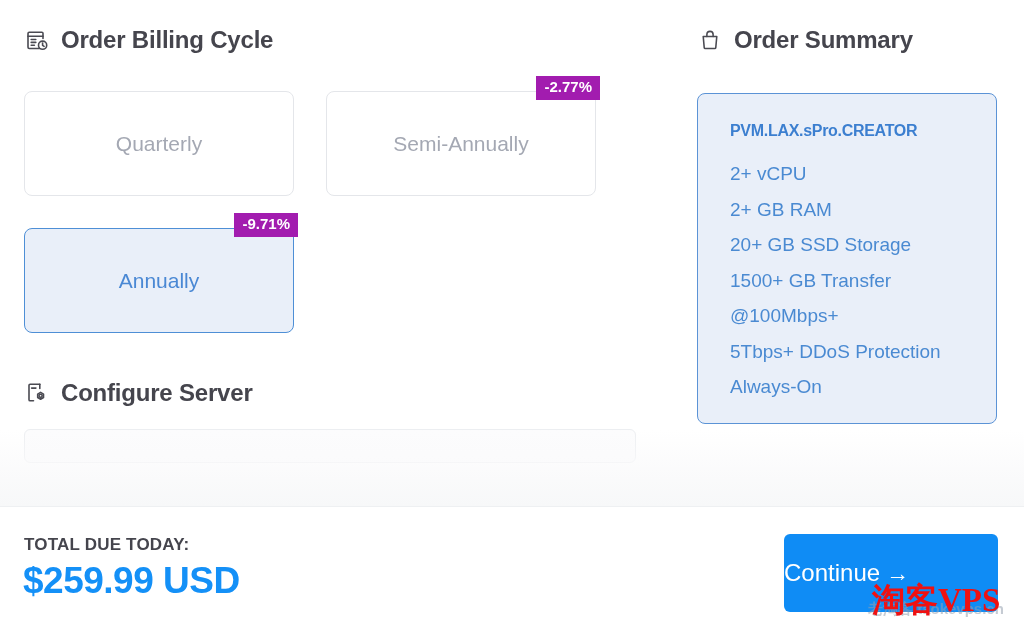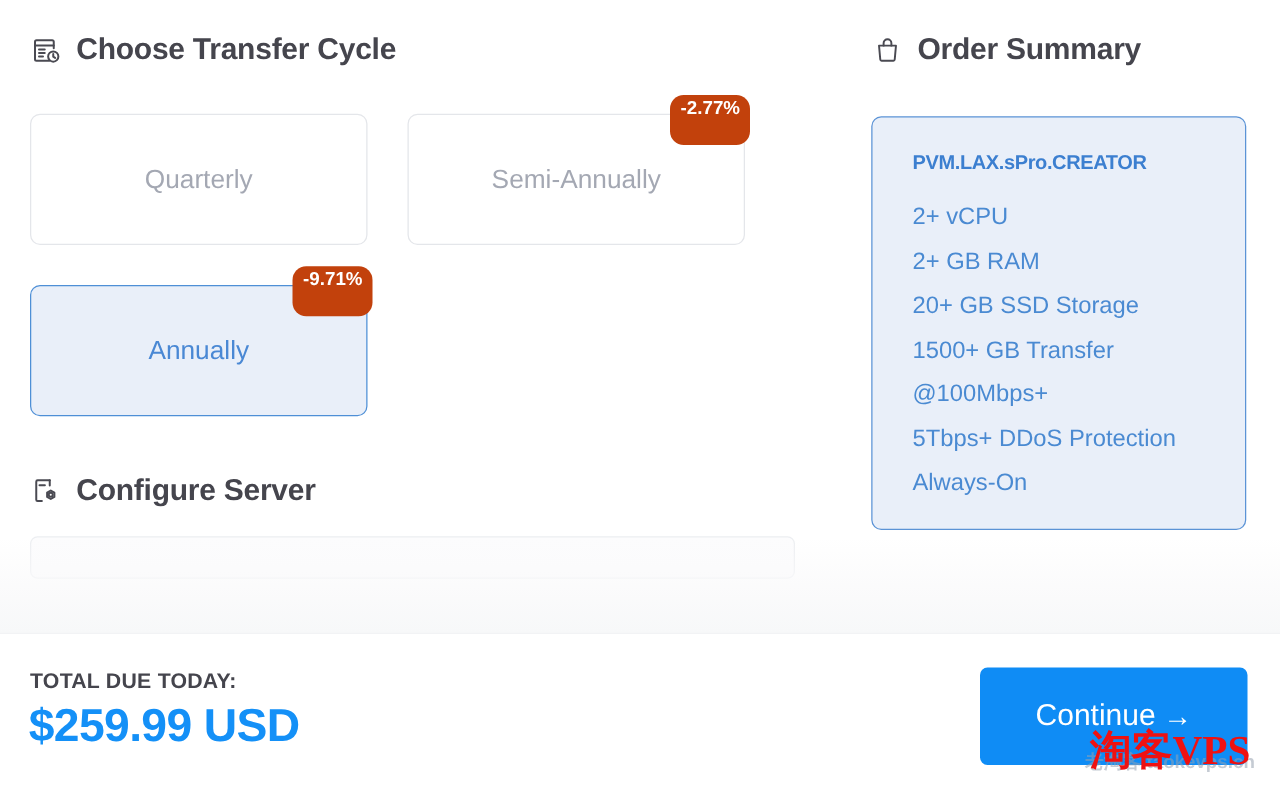--- a/index.html
+++ b/index.html
@@ -82,26 +82,26 @@
   .cycle-card.selected {
     border: 1px solid #4e8fd6;
     background: #e9eff9;
   }
   .cycle-card.selected .label { color: #4a88d4; }
 
   .badge {
     position: absolute;
     top: -16px;
     right: -5px;
-    background: #c2410c;
+    background: #a21caf;
     color: #ffffff;
     font-size: 15px;
     font-weight: bold;
-    padding: 3px 8px 20px 8px;
-    border-radius: 11px;
+    padding: 3px 8px 4px 8px;
+    border-radius: 0;
     line-height: 1.1;
     white-space: nowrap;
   }
 
   .configure-head { margin-top: 46px; }
 
   .faint-field {
     margin-top: 22px;
     width: 612px; height: 34px;
     border: 1px solid #eceef1;
@@ -170,21 +170,21 @@
     left: 784px; top: 534px;
     width: 214px; height: 78px;
     background: #0f8cf5;
     border: none;
     border-radius: 6px;
     color: #ffffff;
     font-size: 24px;
     font-family: "Liberation Sans", sans-serif;
     display: flex;
     align-items: center;
-    justify-content: center;
+    justify-content: flex-start;
     gap: 6px;
     cursor: pointer;
   }
   .continue-btn .arrow { font-size: 23px; font-weight: bold; line-height: 1; }
 
   
   .wm-red {
     position: absolute;
     left: 872px; top: 578px;
     font-family: "Liberation Serif", serif;
@@ -218,21 +218,21 @@
       <div class="section-head">
         <span class="ico">
           <svg width="24" height="24" viewBox="0 0 24 24" fill="none" stroke="#4a4a52" stroke-width="1.6" stroke-linecap="round" stroke-linejoin="round">
             <path d="M14.5 20.5H4.2a1.2 1.2 0 0 1-1.2-1.2V5.4a1.2 1.2 0 0 1 1.2-1.2h12.6a1.2 1.2 0 0 1 1.2 1.2v5.1"></path>
             <path d="M3 8.3h15"></path>
             <path d="M6.2 11.5h4.6M6.2 14.4h4.6M6.2 17.2h3.2"></path>
             <circle cx="17.6" cy="17.2" r="4.1"></circle>
             <path d="M17.6 15.1v2.2l1.5 1"></path>
           </svg>
         </span>
-        <span class="section-title">Choose Transfer Cycle</span>
+        <span class="section-title">Order Billing Cycle</span>
       </div>
 
       <div class="cycle-grid">
 
         <div class="cycle-card">
           <span class="label">Quarterly</span>
         </div>
 
         <div class="cycle-card">
           <span class="badge">-2.77%</span>

